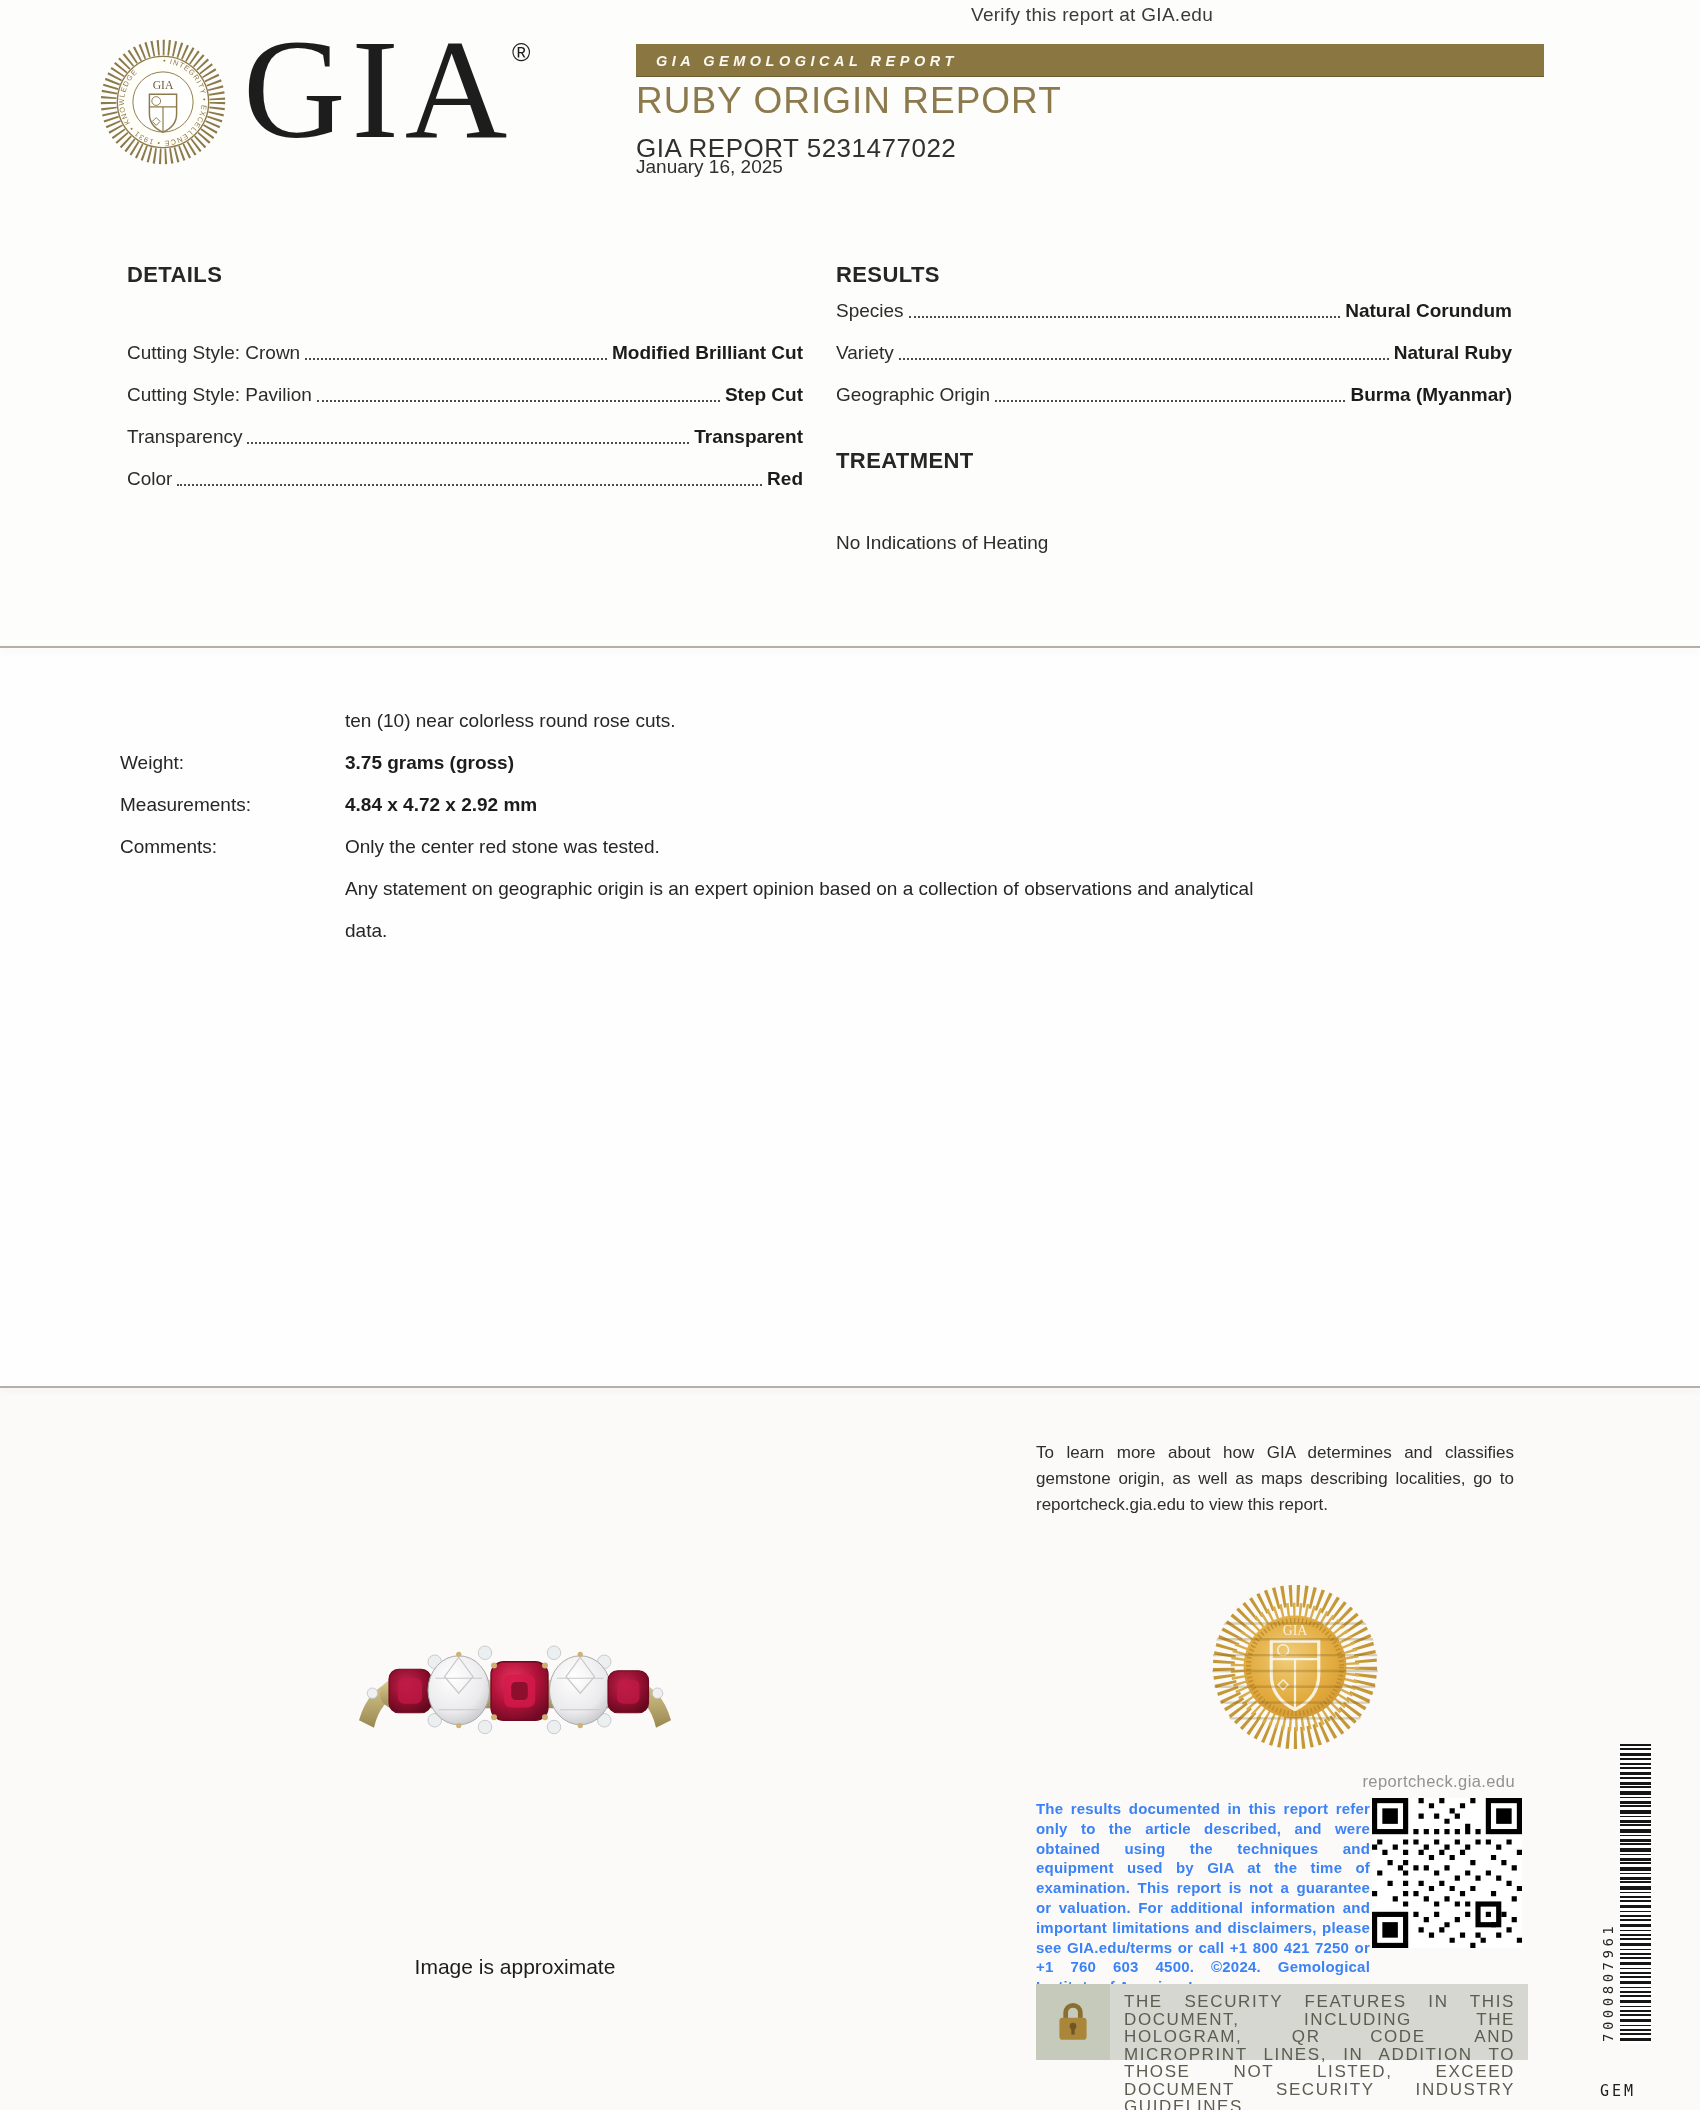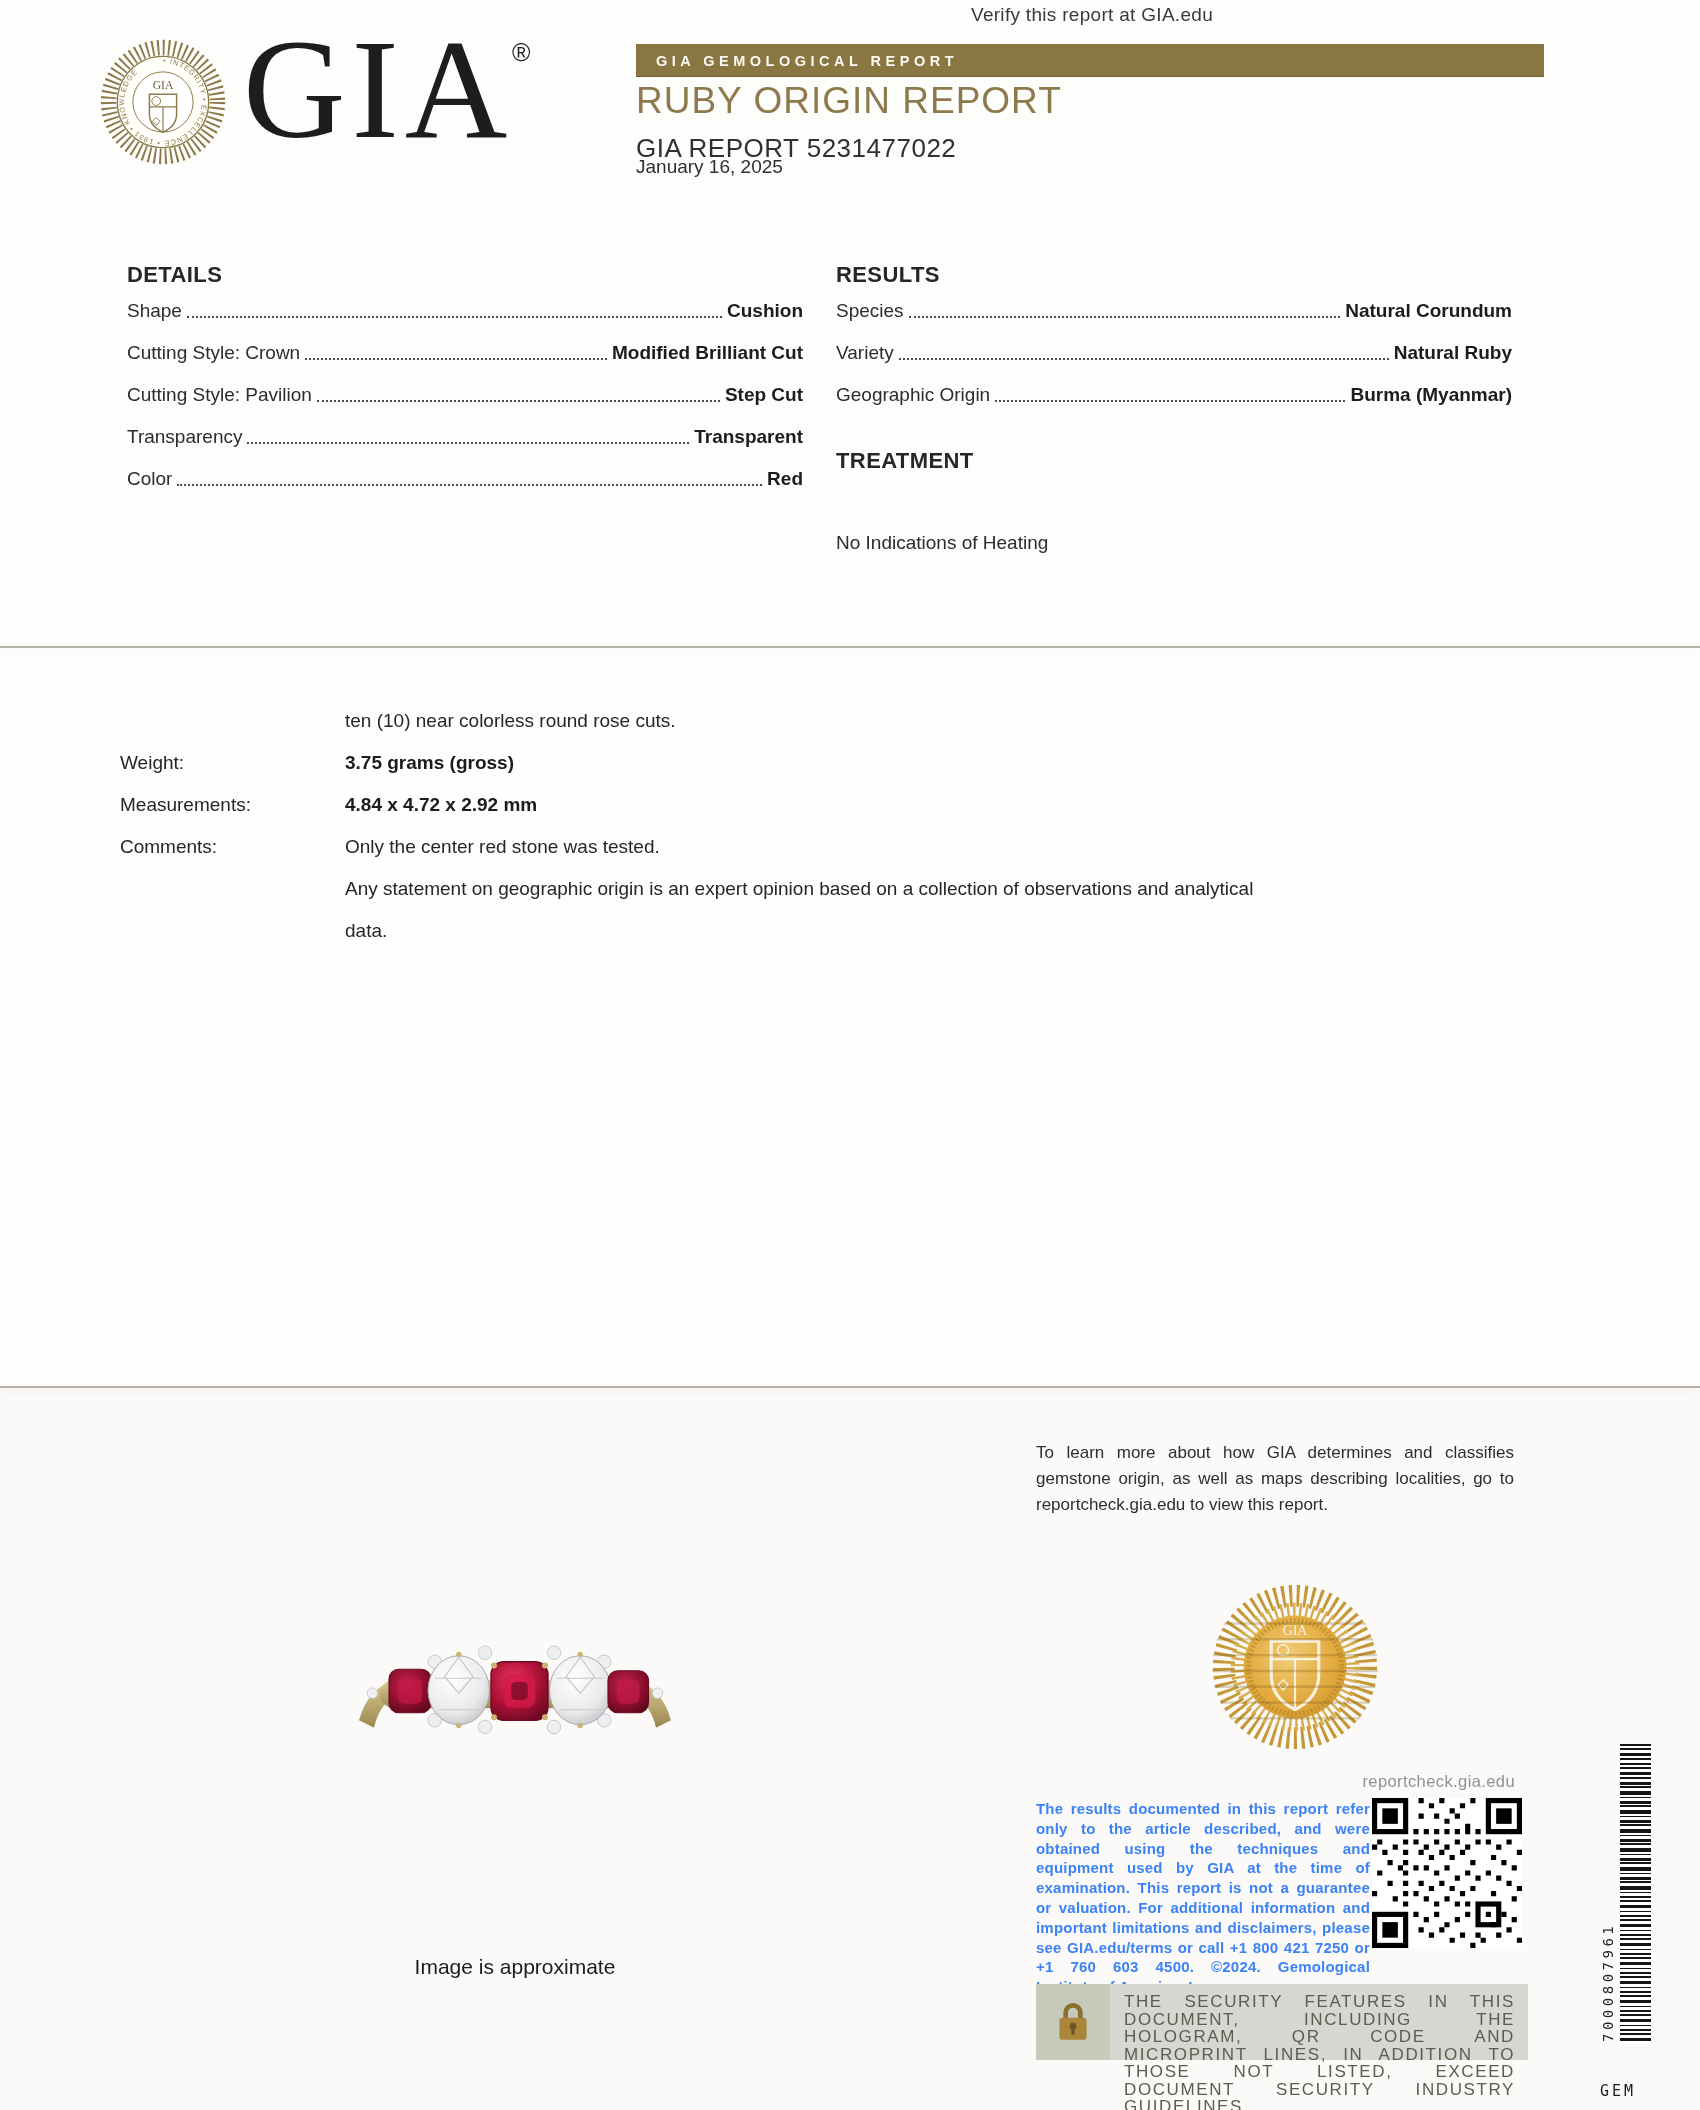--- a/index.html
+++ b/index.html
@@ -15,21 +15,21 @@
   #panel2{top:646px;height:740px;background:#fefefe;}
   #panel3{top:1386px;height:724px;background:#fbfaf8;}
   .fold{position:absolute;left:0;width:1700px;height:0;border-top:2px solid #b5afa5;
         box-shadow:0 3px 7px rgba(0,0,0,.07), 0 -14px 18px rgba(0,0,0,.03);}
   
   .verify{left:842px;top:4px;width:500px;text-align:center;font-size:19px;color:#3a3a3a;letter-spacing:.3px;}
   .gia-big{left:243px;top:18px;font-family:"Liberation Serif",serif;font-size:142px;line-height:1;letter-spacing:6px;color:#1d1d1d;}
   .regmark{left:512px;top:38px;font-size:25px;color:#1d1d1d;}
   .banner{left:636px;top:44px;width:908px;height:33px;background:#8a7640;border-bottom:1px solid #6f5e33;
           color:#fbf9f2;font-size:14.5px;font-weight:bold;letter-spacing:4.5px;line-height:34px;
-          padding-left:20px;box-sizing:border-box;white-space:nowrap;overflow:hidden;}
+          padding-left:20px;box-sizing:border-box;white-space:nowrap;overflow:hidden;font-style:italic;}
   .title{left:636px;top:80px;font-size:37px;letter-spacing:1px;color:#8d7a4c;white-space:nowrap;}
   .repnum{left:636px;top:133px;font-size:26px;letter-spacing:.5px;color:#303030;white-space:nowrap;}
   .repdate{left:636px;top:156px;font-size:19px;color:#303030;}
   
   .h{position:absolute;font-size:22px;font-weight:bold;letter-spacing:.4px;color:#262626;text-align:right;}
   
   .dotrow{position:absolute;display:flex;align-items:flex-end;font-size:19px;color:#2c2c2c;}
   .dotrow .lbl{white-space:nowrap;padding-right:2px;}
   .dotrow .leader{flex:1;border-bottom:2.2px dotted #4d4d4d;margin:0 3px 4px 3px;min-width:18px;}
   .dotrow .val{white-space:nowrap;font-weight:bold;color:#1c1c1c;padding-left:2px;}
@@ -91,25 +91,20 @@
   </div>
   <div class="abs gia-big">GIA</div>
   <div class="abs regmark">®</div>
 
   <div class="abs banner">GIA GEMOLOGICAL REPORT</div>
   <div class="abs title">RUBY ORIGIN REPORT</div>
   <div class="abs repnum">GIA REPORT 5231477022</div>
   <div class="abs repdate">January 16, 2025</div>
 
   <div class="h" style="left:127px;top:262px">DETAILS</div>
-  <div class="dotrow" style="left:127px;top:300px;width:676px">
-    <span class="lbl">Shape</span>
-    <span class="leader"></span>
-    <span class="val">Cushion</span>
-  </div>
   <div class="dotrow" style="left:127px;top:342px;width:676px">
     <span class="lbl">Cutting Style: Crown</span>
     <span class="leader"></span>
     <span class="val">Modified Brilliant Cut</span>
   </div>
   <div class="dotrow" style="left:127px;top:384px;width:676px">
     <span class="lbl">Cutting Style: Pavilion</span>
     <span class="leader"></span>
     <span class="val">Step Cut</span>
   </div>

